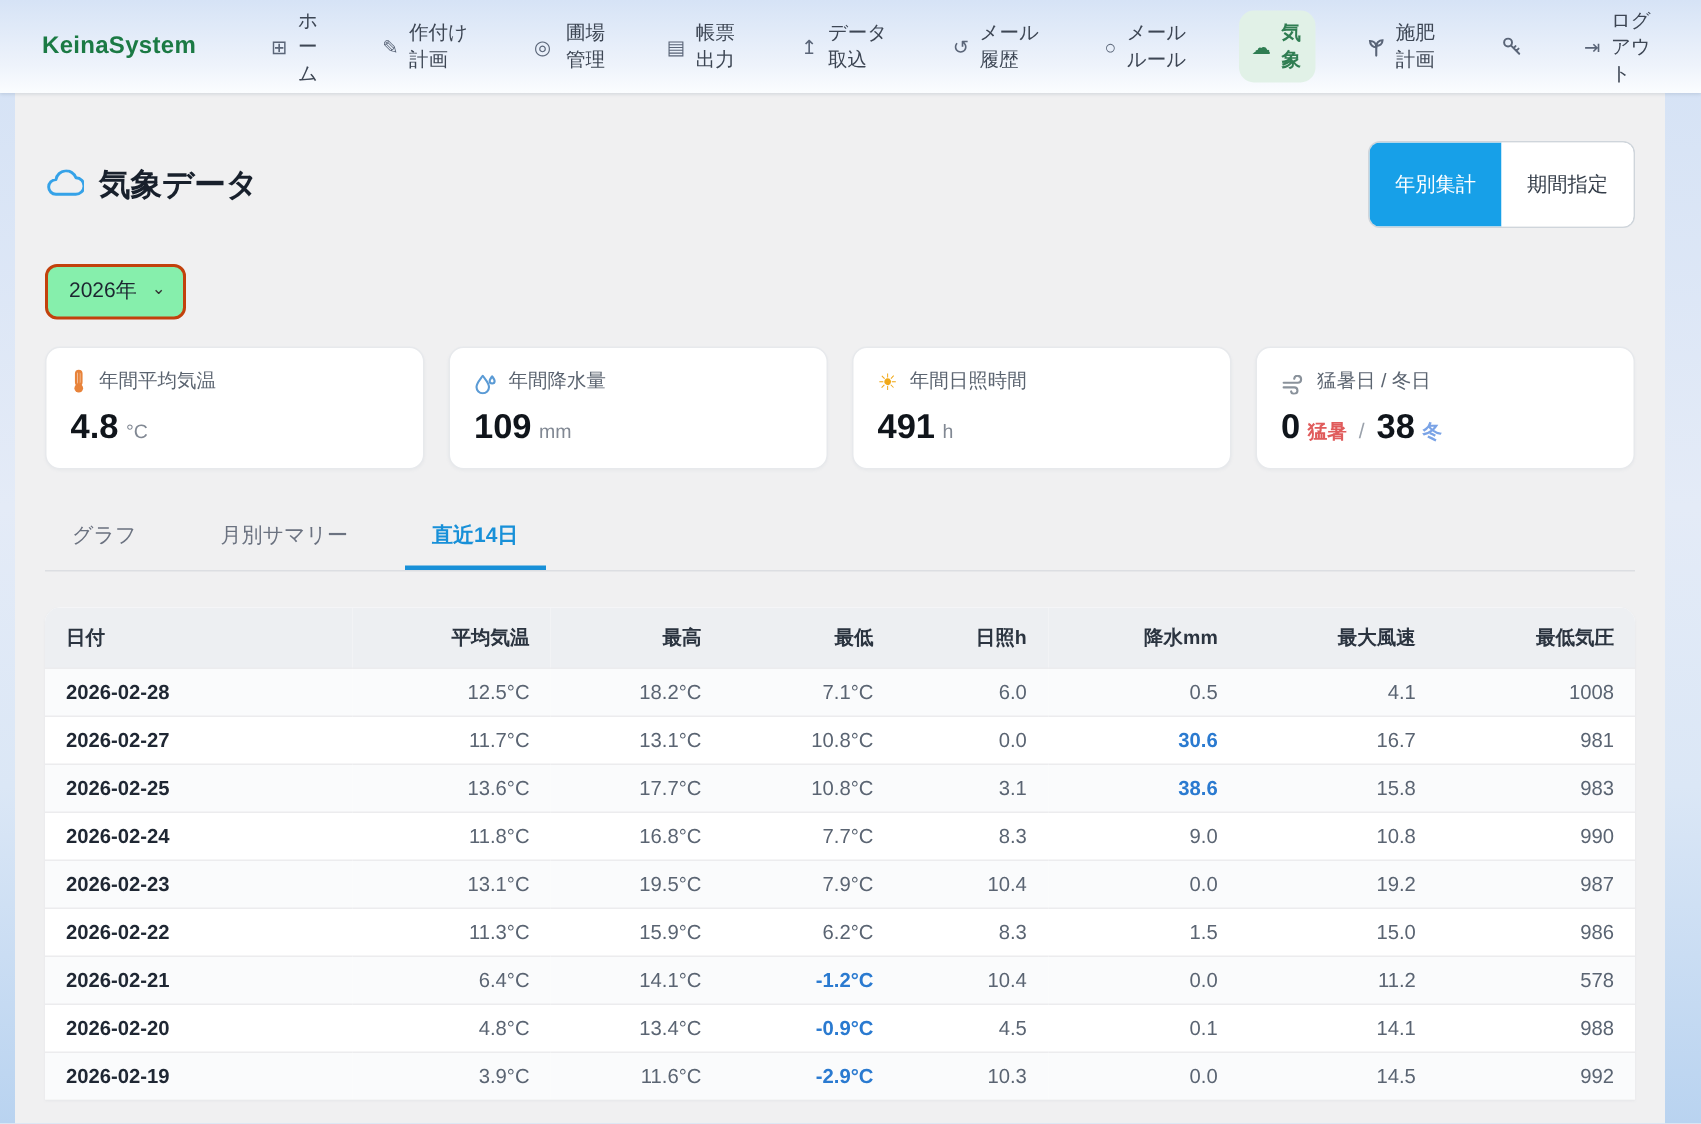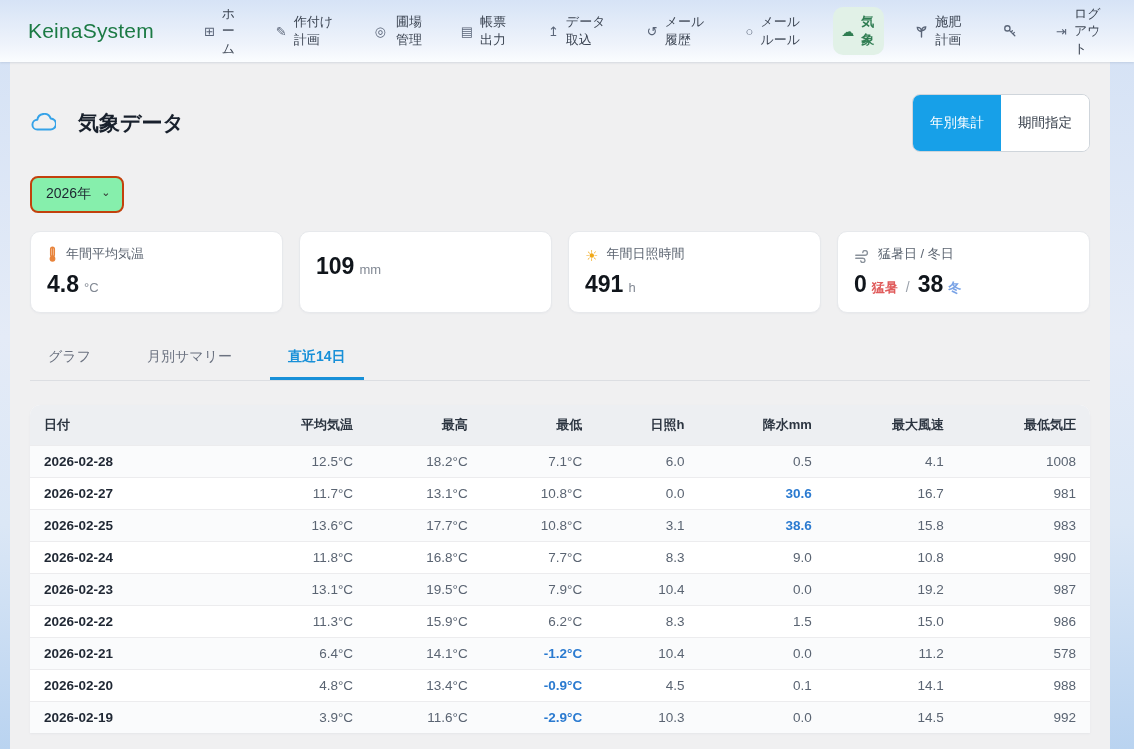--- a/index.html
+++ b/index.html
@@ -12,21 +12,21 @@
 
   
   .navbar {
     height:62px; width:100%;
     background:linear-gradient(180deg,#d6e3f6 0%,#eef3fb 70%,#fbfdff 100%);
     display:flex; align-items:center;
     padding:0 22px 0 28px;
     box-shadow:0 1px 2px rgba(90,110,140,.18);
     position:relative; z-index:5;
   }
-  .brand { font-size:21px; font-weight:normal; color:#1b7a44; letter-spacing:.2px; white-space:nowrap; }
+  .brand { font-size:16px; font-weight:bold; color:#1b7a44; letter-spacing:.2px; white-space:nowrap; }
   .nav-items { flex:1; display:flex; align-items:center; justify-content:space-between; margin-left:42px; }
   .nav-item { display:flex; align-items:center; gap:7px; cursor:pointer; padding:6px 8px; border-radius:10px; }
   .nav-item .nav-icon { font-size:13px; color:#5a6578; line-height:1; display:flex; align-items:center; }
   .nav-item .nav-icon svg { display:block; }
   .nav-label { font-size:13px; line-height:1.35; color:#3d4654; word-break:break-all; text-align:left; }
   .nav-item.active { background:#e1f1e7; }
   .nav-item.active .nav-label, .nav-item.active .nav-icon { color:#2f7d52; font-weight:bold; }
   
   .nav-item:nth-child(1)  .nav-label{width:15px;}
   .nav-item:nth-child(2)  .nav-label{width:42px;}
@@ -42,21 +42,21 @@
 
   
   .content {
     margin:0 24px 0 10px;
     background:#f0f0f1;
     min-height:687px;
     padding:18px 20px 0 20px;
   }
 
   .title-row { display:flex; align-items:center; justify-content:space-between; margin-top:14px; }
-  .title-left { display:flex; align-items:center; gap:22px; }
+  .title-left { display:flex; align-items:center; gap:10px; }
   .page-title { font-size:21px; font-weight:bold; color:#18202c; }
   .cloud-icon svg { display:block; }
 
   .toggle-group { display:flex; border:1px solid #cfd5db; border-radius:8px; overflow:hidden; background:#fff; }
   .toggle-btn { font-size:13.5px; padding:19px 17px; background:#fff; color:#333c48; border:none; cursor:pointer; }
   .toggle-btn.active { background:#17a0e8; color:#fff; }
 
   .year-row { margin-top:24px; }
   .year-select {
     display:inline-flex; align-items:center; gap:10px;
@@ -211,20 +211,29 @@
         </span>
         <span>年間平均気温</span>
       </div>
       <div class="stat-value-row">
         <span class="stat-value">4.8</span>
         <span class="stat-unit">°C</span>
       </div>
     </div>
 
     <div class="stat-card">
+      <div class="stat-label">
+        <span class="s-icon">
+          <svg width="15" height="15" viewBox="0 0 18 18" fill="none" stroke="#5b9bd5" stroke-width="1.7" stroke-linejoin="round">
+            <path d="M7 3 C9.5 6.5 12 9 12 12 a5 5 0 0 1 -10 0 C2 9 4.5 6.5 7 3 z"></path>
+            <path d="M14.5 3.5 c1 1.4 2 2.5 2 3.7 a2 2 0 0 1 -4 0 c0-1.2 1-2.3 2-3.7 z"></path>
+          </svg>
+        </span>
+        <span>年間降水量</span>
+      </div>
       <div class="stat-value-row">
         <span class="stat-value">109</span>
         <span class="stat-unit">mm</span>
       </div>
     </div>
 
     <div class="stat-card">
       <div class="stat-label">
         <span class="s-icon sun-glyph">☀</span>
         <span>年間日照時間</span>

